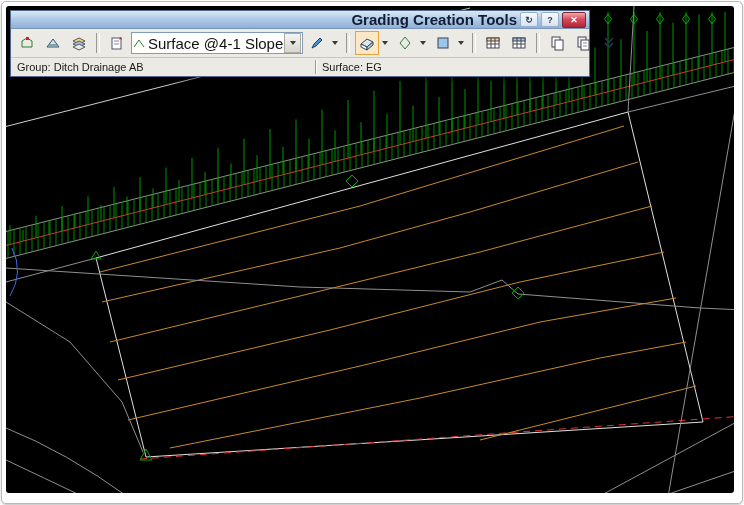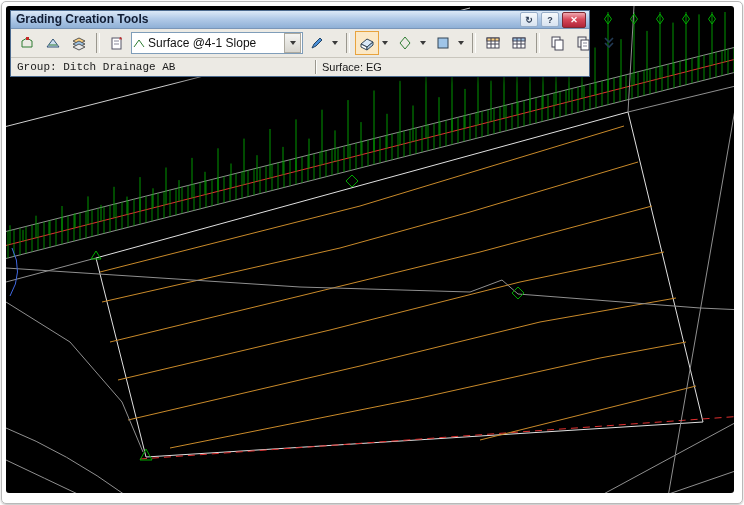--- a/index.html
+++ b/index.html
@@ -12,39 +12,39 @@
   .ln-white{stroke:var(--cad-white,#e0e0e0);}
   .ln-white2{stroke:#cfcfcf;}
   .ln-gray{stroke:var(--cad-gray,#8f8f8f);}
   .ln-blue{stroke:#4169e1;}
   .mk-green{stroke:var(--cad-green,#00a800);fill:none;}
 
   
   .window{position:absolute;z-index:5;border:1px solid #4d6b8f;box-shadow:2px 3px 6px rgba(0,0,0,.55);background:#eceae4;}
   .titlebar{height:17px;display:flex;align-items:center;padding:0 3px 0 5px;
     background:linear-gradient(#dce9f7,#b3cbe8 45%,#8fb0d6);border-bottom:1px solid #7a96b8;}
-  .title{flex:1;font-size:12px;font-weight:bold;color:#101c33;line-height:17px;white-space:nowrap;}
+  .title{flex:1;font-size:15px;font-weight:bold;color:#101c33;line-height:17px;white-space:nowrap;text-align:right;}
   .tb-ctl{display:inline-flex;align-items:center;justify-content:center;height:13px;margin-left:3px;
     font-size:9px;font-weight:bold;border-radius:2px;cursor:default;}
   .rollup,.helpb{width:16px;background:linear-gradient(#f6f9fc,#d8e3f0);border:1px solid #98aec9;color:#2c3c55;}
   .closeb{width:22px;height:14px;background:linear-gradient(#f0a9b1,#d8495a 45%,#b02538);border:1px solid #7d2830;color:#fff;}
   .toolrow{height:28px;display:flex;align-items:center;gap:2px;padding:0 4px;background:#eceae4;border-bottom:1px solid #c9c6bd;}
   .tb-btn{width:22px;height:22px;display:flex;align-items:center;justify-content:center;border:1px solid transparent;flex:0 0 auto;}
   .tb-btn.hovered{border:1px solid #e8a33d;background:#fbe8c6;}
   .split{display:flex;align-items:stretch;flex:0 0 auto;}
   .drop{width:10px;display:flex;align-items:center;justify-content:center;border:1px solid transparent;}
   .caret{width:0;height:0;border-left:3px solid transparent;border-right:3px solid transparent;border-top:4px solid #3a3a3a;}
   .sep{width:2px;height:20px;border-left:1px solid #9a978e;border-right:1px solid #fdfdfb;margin:0 3px;flex:0 0 auto;}
   .combo{height:20px;width:170px;background:#fff;border:1px solid #7f9db9;display:flex;align-items:center;flex:0 0 auto;}
   .combo .cicon{width:14px;display:flex;justify-content:center;}
-  .combo .ctext{flex:1;font-size:12px;color:#111;white-space:nowrap;overflow:hidden;padding-left:2px;}
+  .combo .ctext{flex:1;font-size:15px;color:#111;white-space:nowrap;overflow:hidden;padding-left:2px;}
   .combo .cbtn{width:15px;height:18px;margin:0 1px;background:linear-gradient(#f4f4f2,#d8d6cf);border:1px solid #aca99f;display:flex;align-items:center;justify-content:center;}
   .statusrow{height:18px;display:flex;align-items:center;font-size:11px;color:#1a1a1a;background:#eceae4;}
   .st-cell{white-space:nowrap;padding:0 6px;line-height:18px;}
-  .st-group{width:292px;flex:0 0 auto;font-family:Liberation Mono, monospace;}
+  .st-group{width:292px;flex:0 0 auto;}
   .st-div{width:1px;height:14px;background:#9a978e;box-shadow:1px 0 0 #fdfdfb;flex:0 0 auto;}
 
   
   .tooltip{position:absolute;z-index:9;display:flex;align-items:center;gap:6px;height:24px;
     padding:1px 12px 1px 4px;background:#fff;border:1px solid #565656;box-shadow:3px 3px 5px rgba(0,0,0,.45);}
   .tt-text{font-size:11px;font-weight:bold;color:#000;white-space:nowrap;}
 </style>
 </head>
 <body>
 

